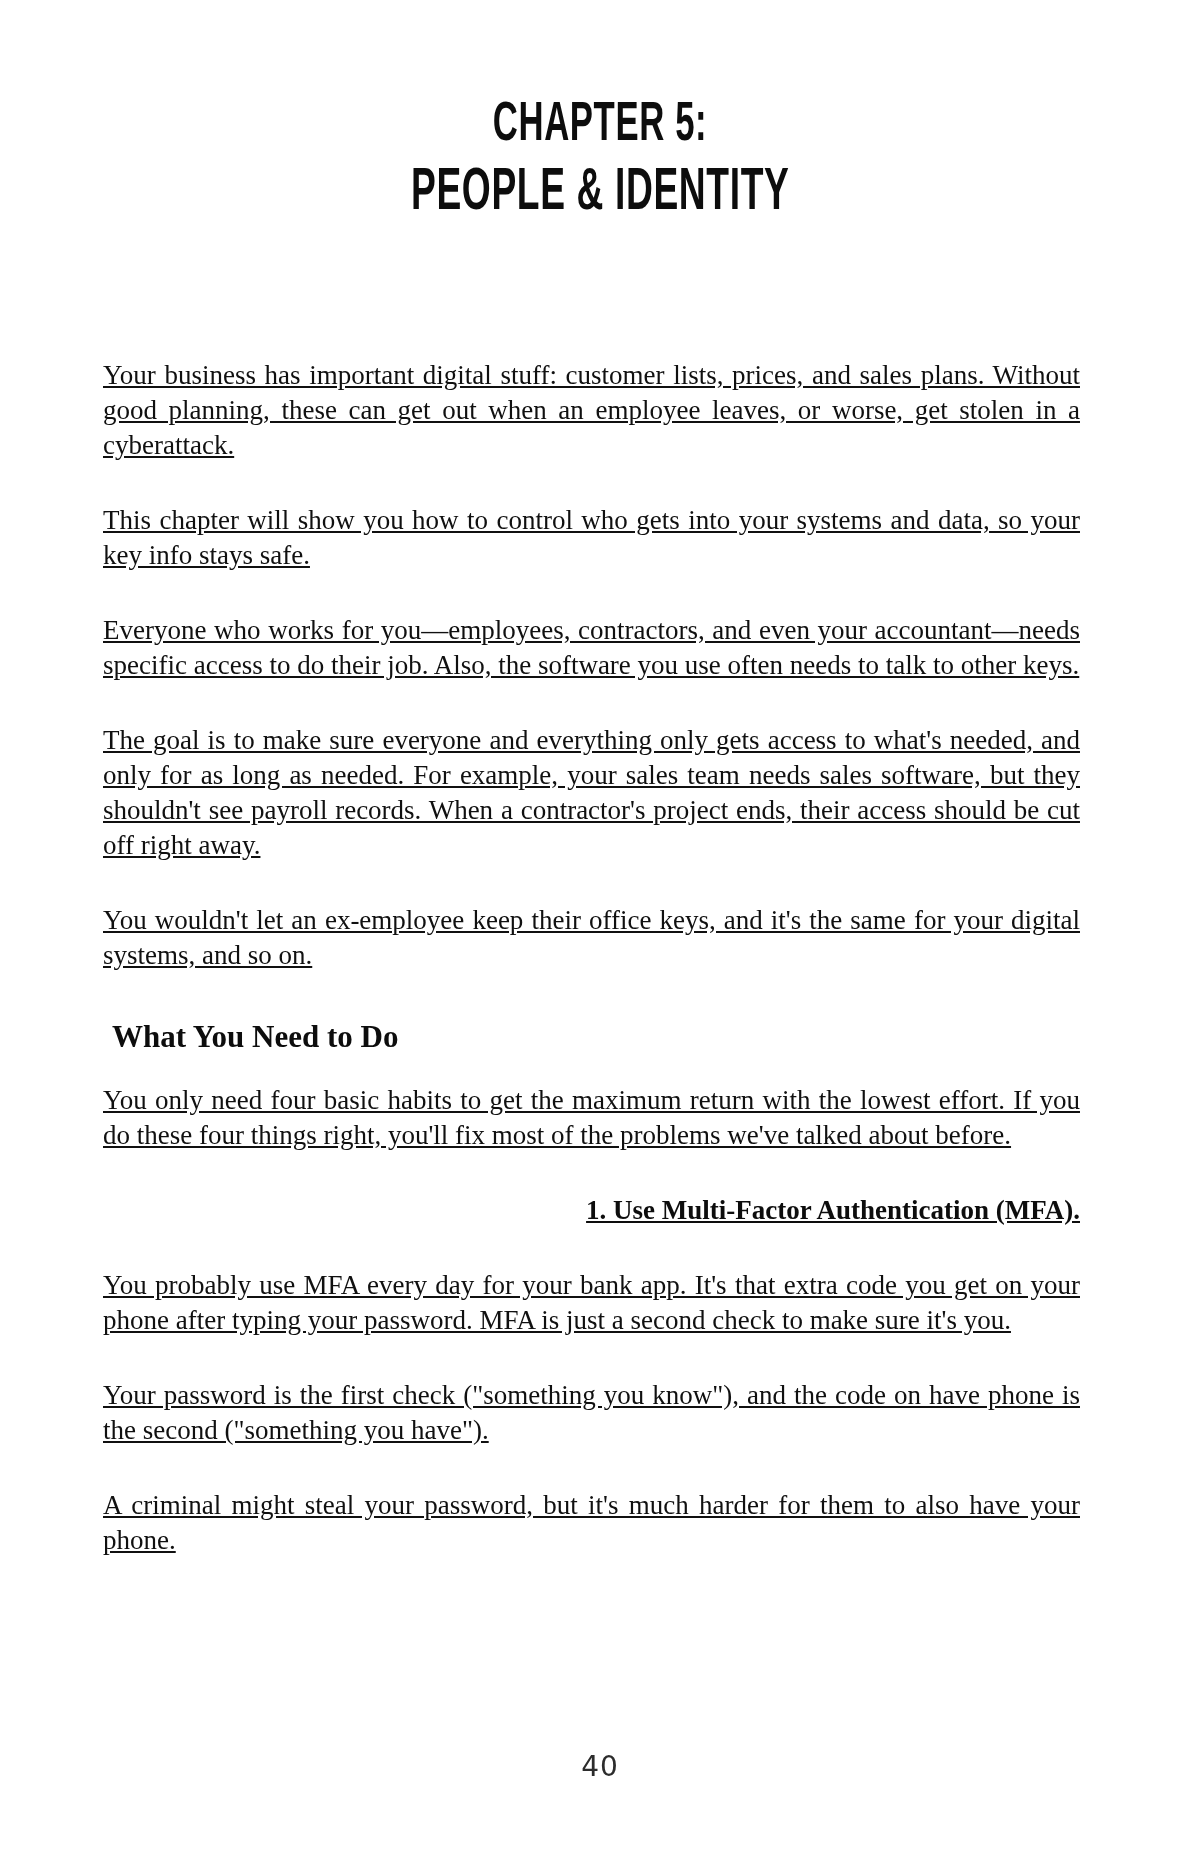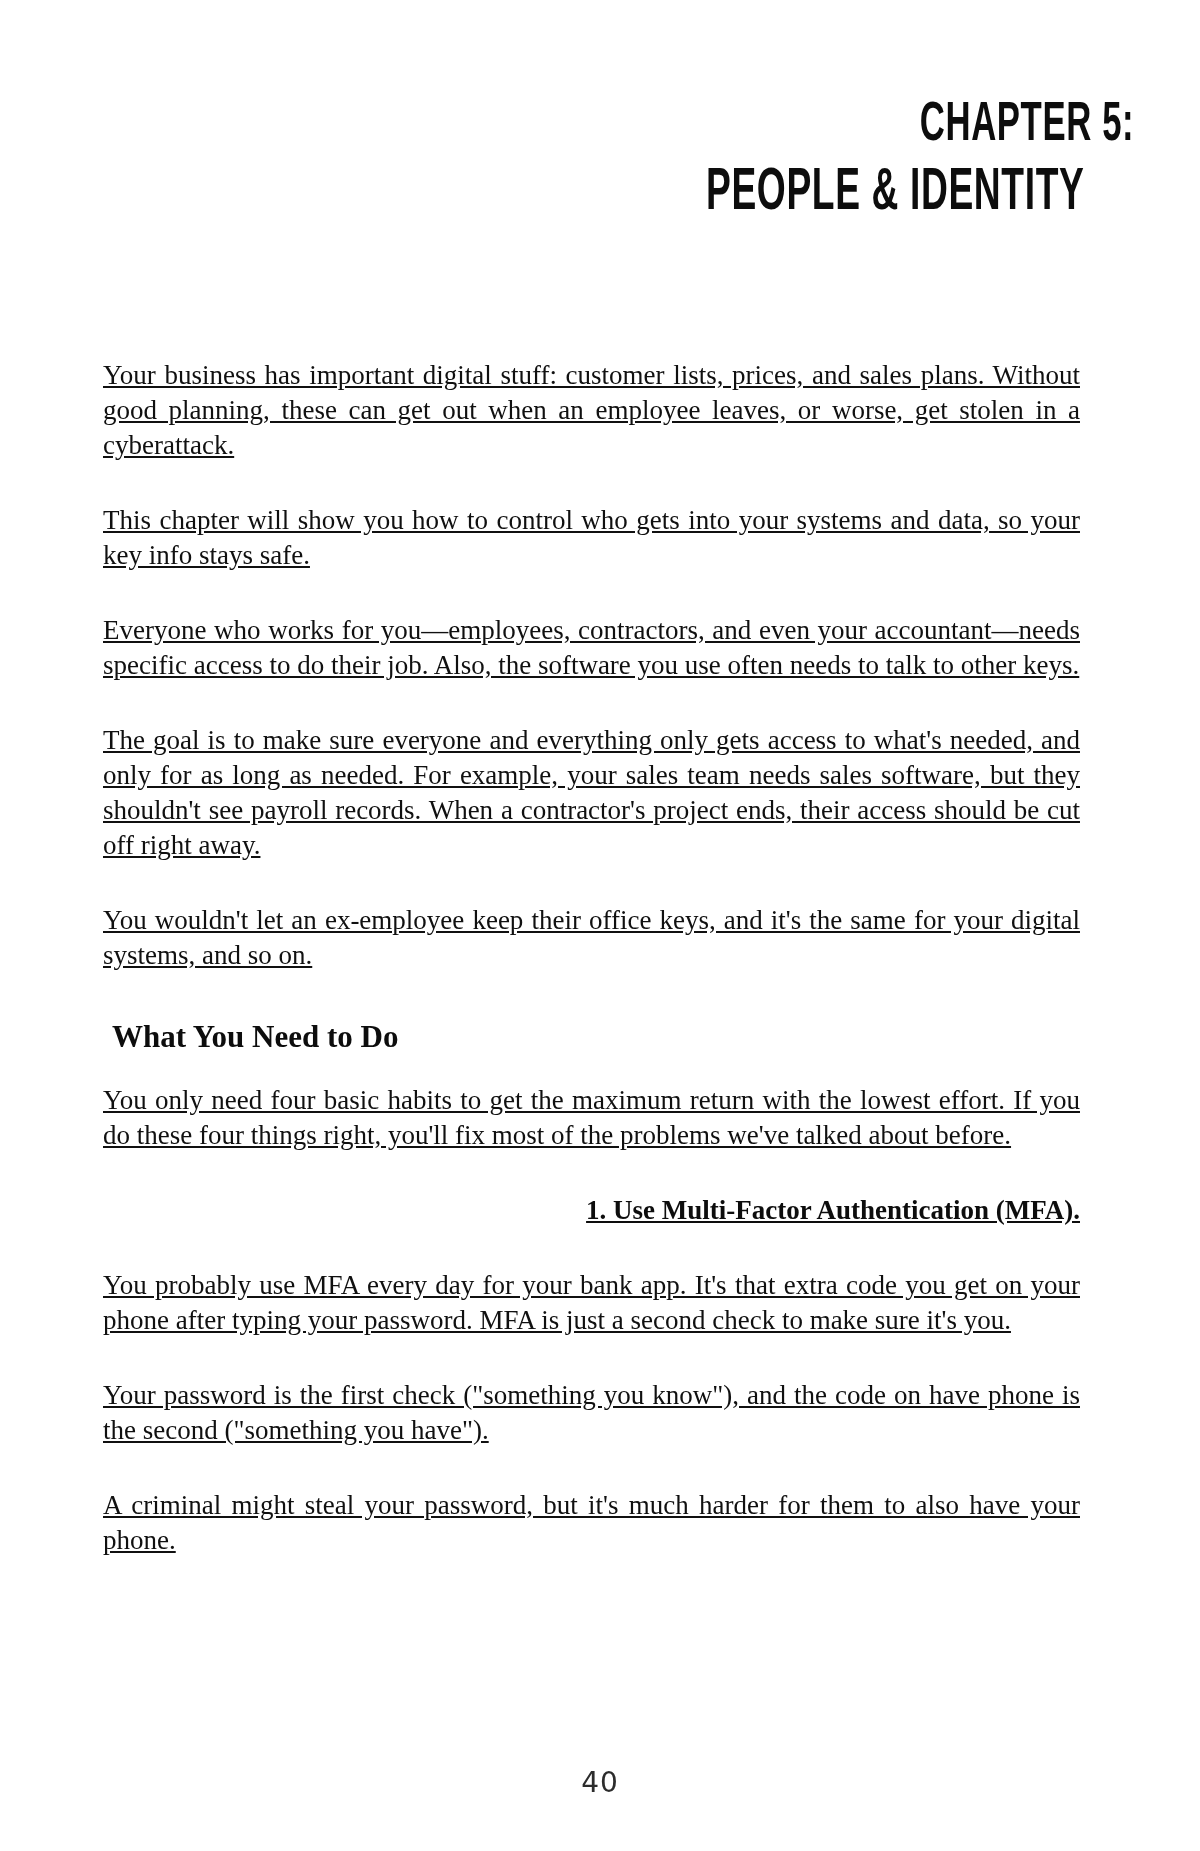--- a/index.html
+++ b/index.html
@@ -12,21 +12,21 @@
     width: 1200px;
     height: 1851px;
     background: #ffffff;
     overflow: hidden;
     font-family: "Liberation Serif", serif;
     color: #121212;
   }
   
   .chapter-header {
     padding-top: 92px;
-    text-align: right;
+    text-align: center;
   }
   .chapter-label {
     font-family: "Liberation Sans", sans-serif;
     font-weight: 700;
     font-size: 56px;
     line-height: 1.05;
     color: #0d0d0d;
   }
   .chapter-title {
     margin-top: 8px;
@@ -70,21 +70,21 @@
   }
   .step-heading {
     font-weight: 700;
     text-align: right;
     margin: 0 0 40px 0;
     color: #0d0d0d;
   }
   
   .page-number {
     position: absolute;
-    bottom: 52px;
+    bottom: 68px;
     left: 0;
     width: 100%;
     text-align: center;
     font-family: "DejaVu Sans", "Liberation Sans", sans-serif;
     font-weight: 400;
     font-size: 28px;
     letter-spacing: 1px;
     color: #2c2c2c;
   }
 </style>

